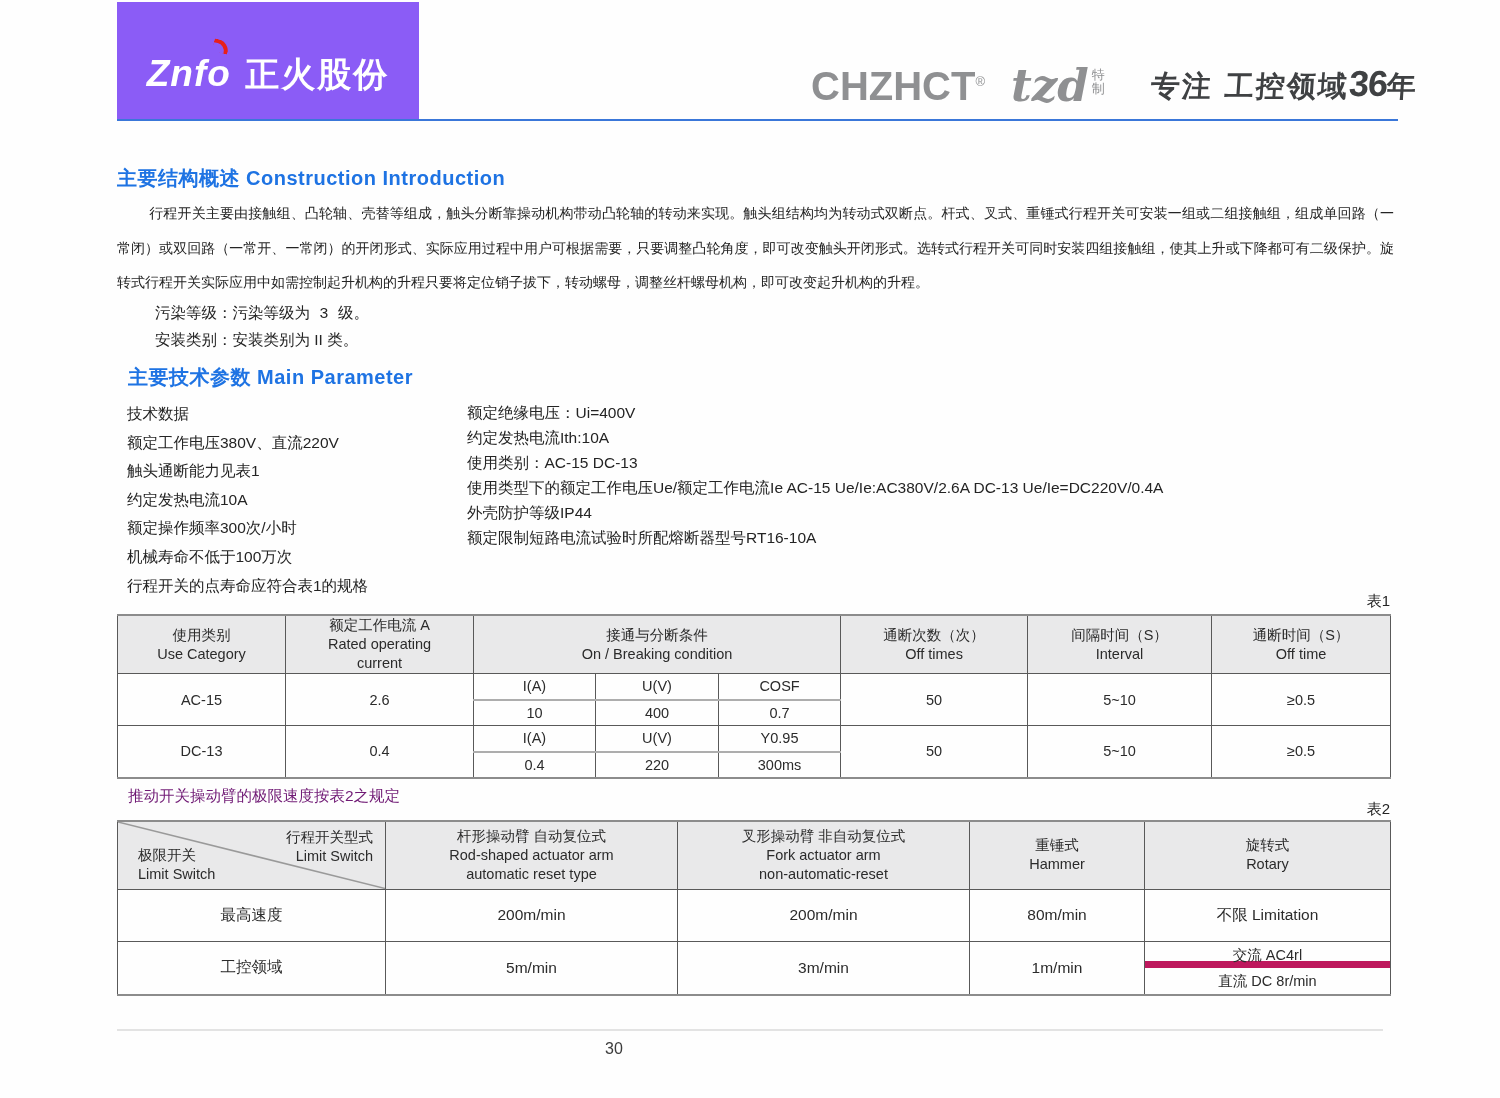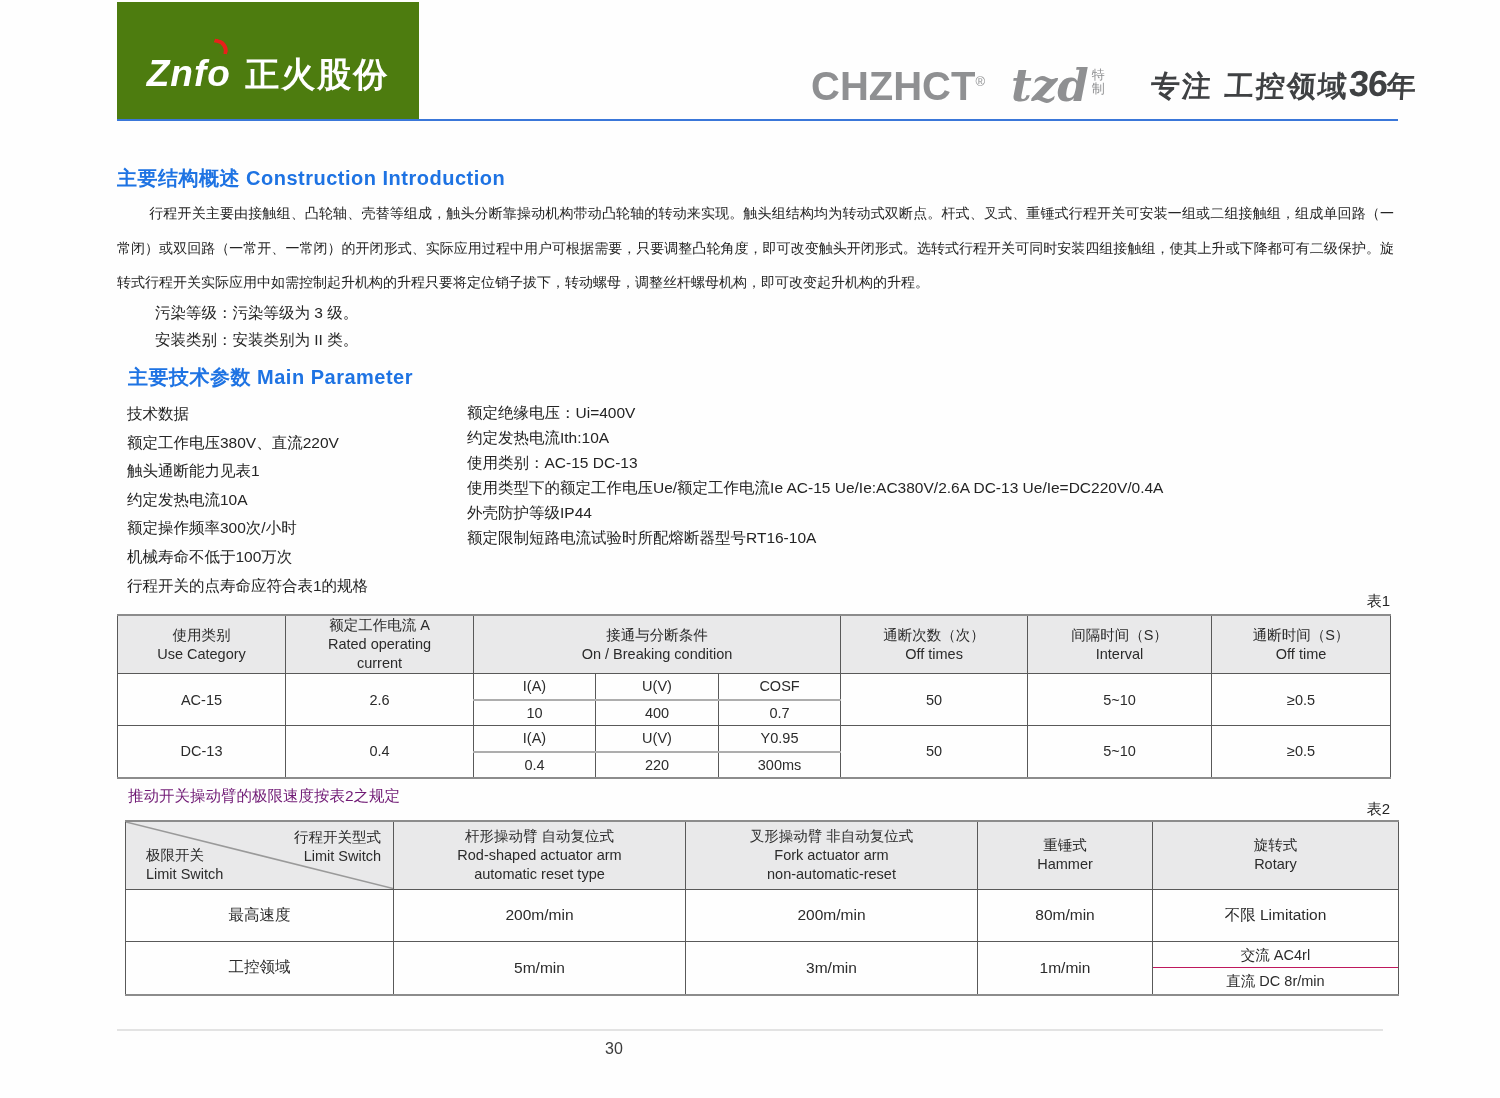--- a/index.html
+++ b/index.html
@@ -7,21 +7,21 @@
   body {
     width:1500px; height:1098px; position:relative;
     font-family:"Liberation Sans", sans-serif;
     color:#262626;
   }
   .page { position:absolute; inset:0; background:#fefefe; overflow:hidden; }
 
   
   .logo-block {
     position:absolute; left:117px; top:2px; width:302px; height:118px;
-    background:#4d7c0f; display:flex; align-items:center; justify-content:center;
+    background:#8b5cf6; display:flex; align-items:center; justify-content:center;
     padding-top:28px;
   }
   .logo-inner { position:relative; color:#ffffff; white-space:nowrap; }
   .logo-en { font-size:37px; font-weight:bold; font-style:italic; letter-spacing:1px; }
   .logo-cn { font-size:34px; font-weight:bold; margin-left:10px; letter-spacing:2px; }
   .logo-flame {
     position:absolute; left:66px; top:-12px; width:16px; height:13px;
     border:4px solid #e8201a; border-left:none; border-bottom:none;
     border-radius:0 12px 0 0; transform:rotate(14deg);
   }
@@ -43,21 +43,21 @@
   #title1 { left:117px; top:165px; }
   #title2 { left:128px; top:364px; }
 
   
   .para {
     position:absolute; left:117px; top:196px; width:1277px;
     font-size:14px; line-height:34.5px; text-align:justify; color:#242424;
     text-indent:2.3em;
   }
   .indent-line { position:absolute; left:155px; font-size:15.5px; color:#242424; }
-  #line-pollution { top:303px; }
+  #line-pollution { top:303px;font-family:Liberation Mono, monospace; }
   #line-install   { top:330px; }
 
   
   .param-col { position:absolute; font-size:15.5px; color:#242424; white-space:nowrap; }
   #param-left  { left:127px; top:400px; }
   #param-left  .p-item { height:28.6px; line-height:28.6px; }
   #param-right { left:467px; top:400px; }
   #param-right .p-item { height:25px; line-height:25px; }
 
   
@@ -71,26 +71,26 @@
   table.dtab td, table.dtab th { border:1px solid #595959; font-weight:normal; text-align:center; vertical-align:middle; font-size:14.5px; color:#2b2b2b; padding:0 4px; }
   table.dtab .hd { background:#e9e9ea; }
   .hd .zh { display:block; font-size:14.5px; line-height:19px; }
   .hd .en { display:block; font-size:14.5px; line-height:19px; }
 
   #table1 { top:614px; width:1273px; }
   #table1 tr.hrow  td { height:52px; }
   #table1 tr.sub   td { height:26px; }
   #table1 td.subtop { border-bottom:2px solid #adadad; }
 
-  #table2 { top:820px; width:1273px;margin-left:8px; }
+  #table2 { top:820px; width:1273px; }
   #table2 tr.hrow th { height:68px; }
   #table2 tr.body td { height:52px; font-size:15.5px; }
   #table2 td.split { padding:0; }
   #table2 td.split .half { height:26px; line-height:26px; font-size:14.5px; }
-  #table2 td.split .half.top { border-bottom:1px solid #be185d; }
+  #table2 td.split .half.top { border-bottom:7px solid #be185d; }
 
   .corner-cell { position:relative; padding:0 !important; }
   .corner-cell svg { position:absolute; inset:0; width:100%; height:100%; }
   .corner-top { position:absolute; top:6px; right:12px; text-align:right; font-size:14.5px; line-height:19px; }
   .corner-bottom { position:absolute; bottom:5px; left:20px; text-align:left; font-size:14.5px; line-height:19px; }
 
   
   .footer-rule { position:absolute; left:117px; top:1029px; width:1266px; height:2px; background:#e3e3e3; }
   .page-num { position:absolute; left:0; top:1040px; width:1228px; text-align:center; font-size:16px; color:#3c3c3c; }
 </style>

